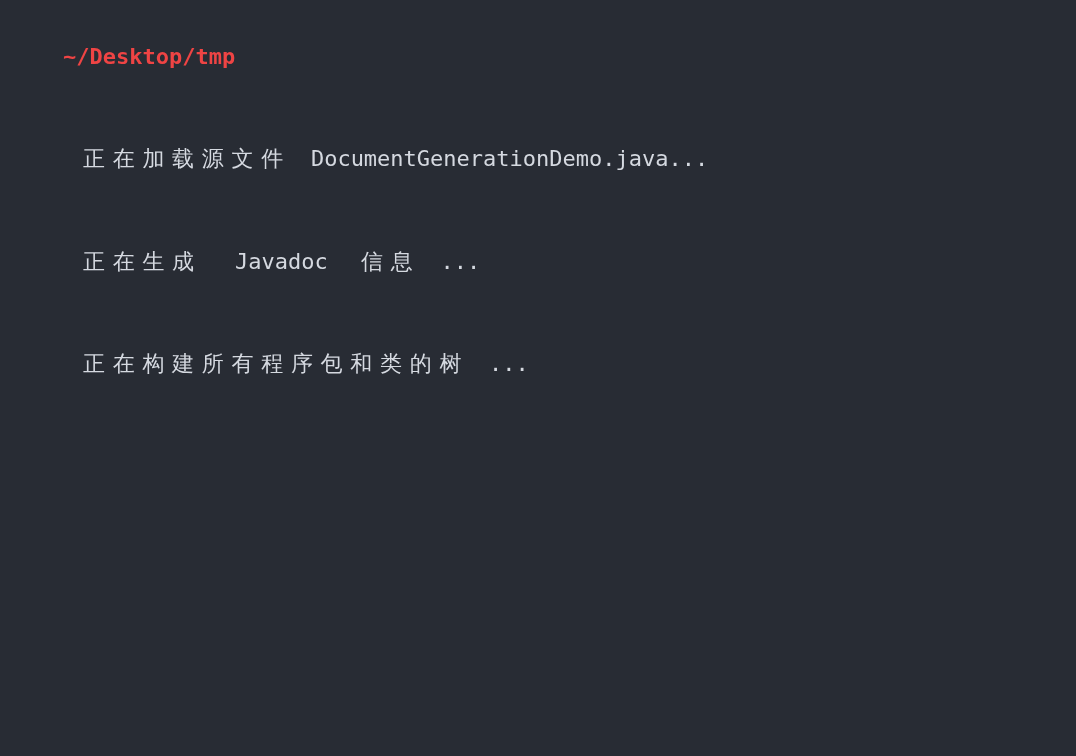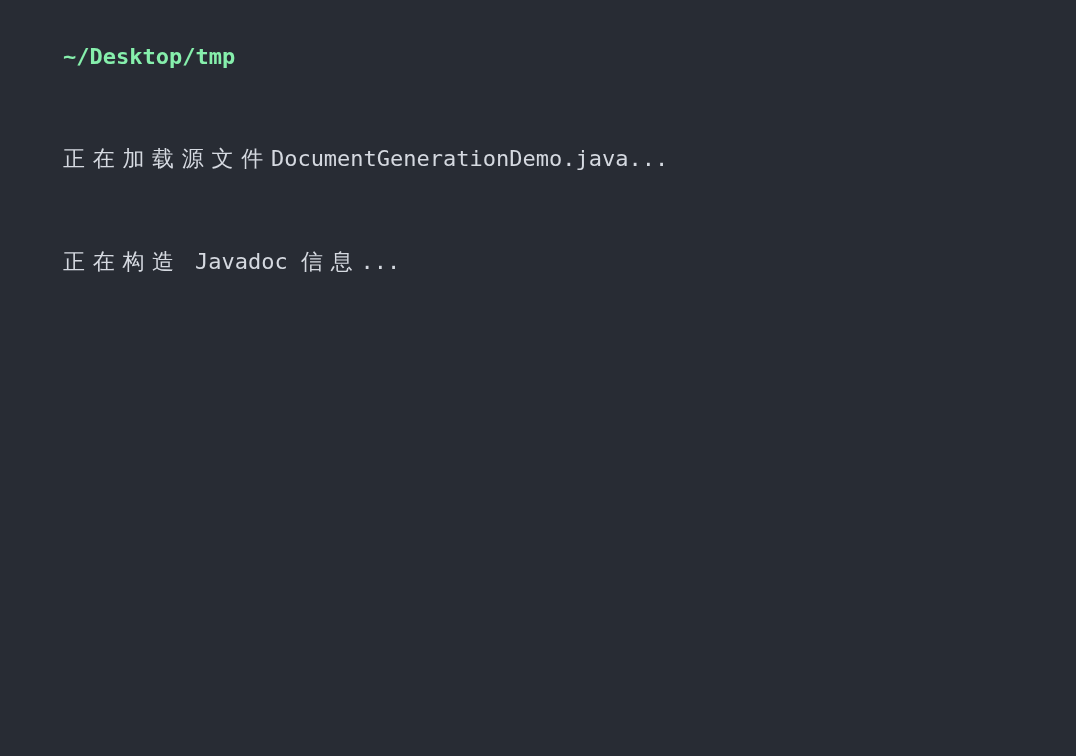--- a/index.html
+++ b/index.html
@@ -17,46 +17,49 @@
   .terminal {
     padding: 6px 10px 10px 10px;
   }
   .line {
     white-space: pre;
     letter-spacing: 0;
   }
   .cjk {
     letter-spacing: 0.35em;
   }
-  .path   { color: #86efac; font-weight: 600; }
+  .path   { color: #ef4444; font-weight: 600; }
   .prompt { color: #e06c75; font-weight: 600; }
   .cmd    { color: #98c379; }
   .arg    { color: #d5d9e0; text-decoration: underline; text-underline-offset: 3px; }
-  .plain  { color: #d5d9e0; }
+  .plain  { color: #d5d9e0; margin-left: 20px; }
   .link   { color: #5f9fd6; text-decoration: underline; text-underline-offset: 3px; }
   .linkdots { color: #5f9fd6; }
 </style>
 </head>
 <body>
 
 <div class="terminal">
 
   <div class="line">
     <span class="path">~/Desktop/tmp</span>
   </div>
 
 
   <div class="line">
     <span class="plain cjk">正在加载源文件</span><span class="plain">DocumentGenerationDemo.java...</span>
   </div>
 
   <div class="line">
-    <span class="plain cjk">正在构造</span><span class="plain"> Javadoc </span><span class="plain cjk">信息</span><span class="plain">...</span>
+    <span class="plain cjk">正在生成</span><span class="plain"> Javadoc </span><span class="plain cjk">信息</span><span class="plain">...</span>
   </div>
 
 
+  <div class="line">
+    <span class="plain cjk">正在构建所有程序包和类的树</span><span class="plain">...</span>
+  </div>
 
 
   <div class="line">
     
   </div>
 
 </div>
 
 </body></html>

